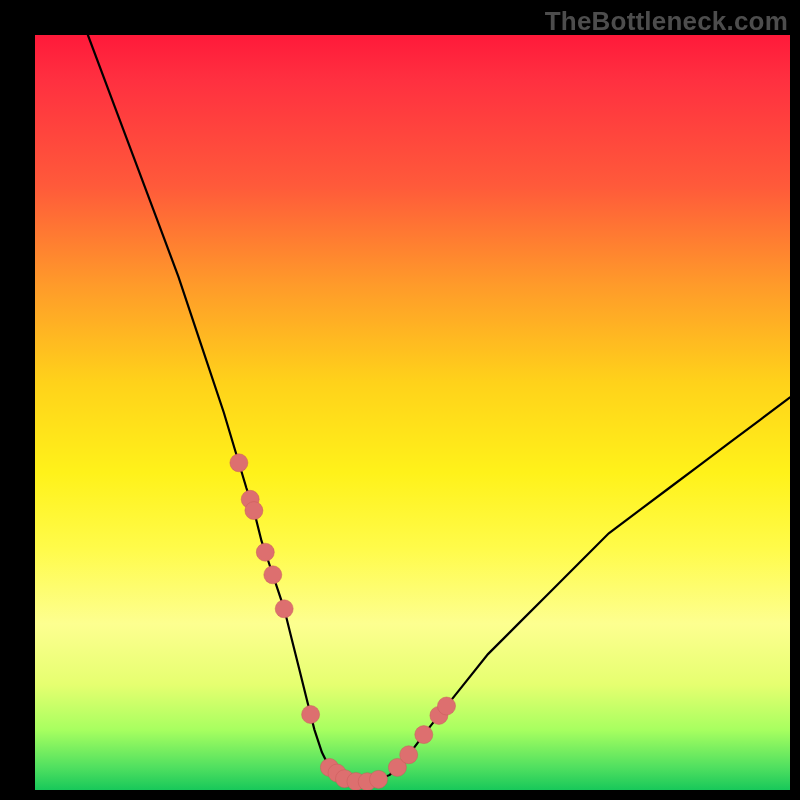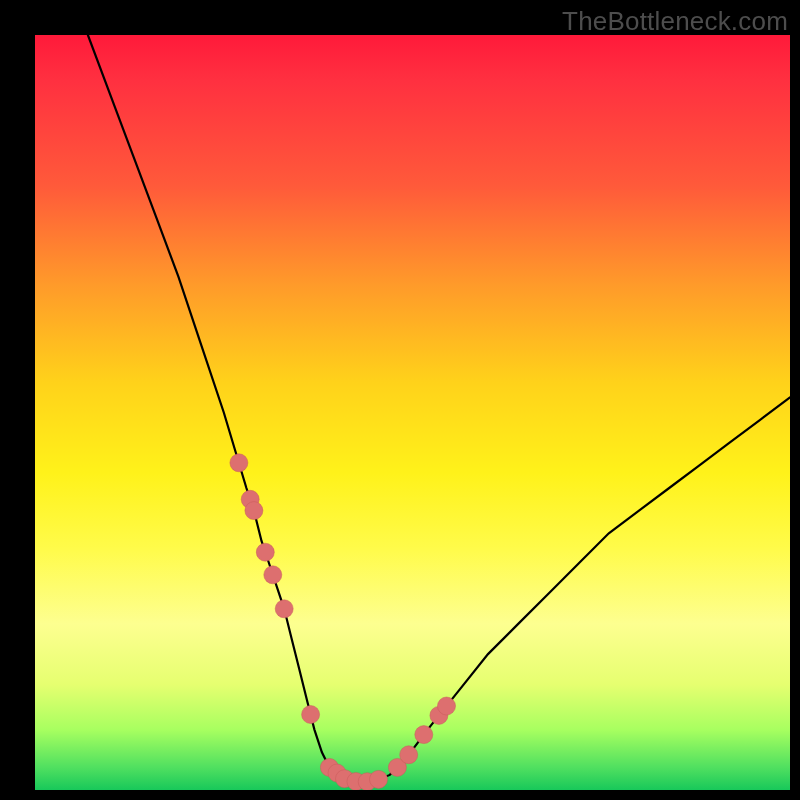--- a/index.html
+++ b/index.html
@@ -42,21 +42,21 @@
       #18c85a 100%
     );
   }
   .watermark {
     position: absolute;
     top: 6px;
     right: 12px;
     color: #4d4d4d;
     font-size: 26px;
     letter-spacing: 0.2px;
-    font-weight: 400;
+    font-weight: 700;
     user-select: none;
   }
   svg.curve {
     position: absolute;
     left: 0;
     top: 0;
     width: 755px;
     height: 755px;
   }
   .curve-line {

